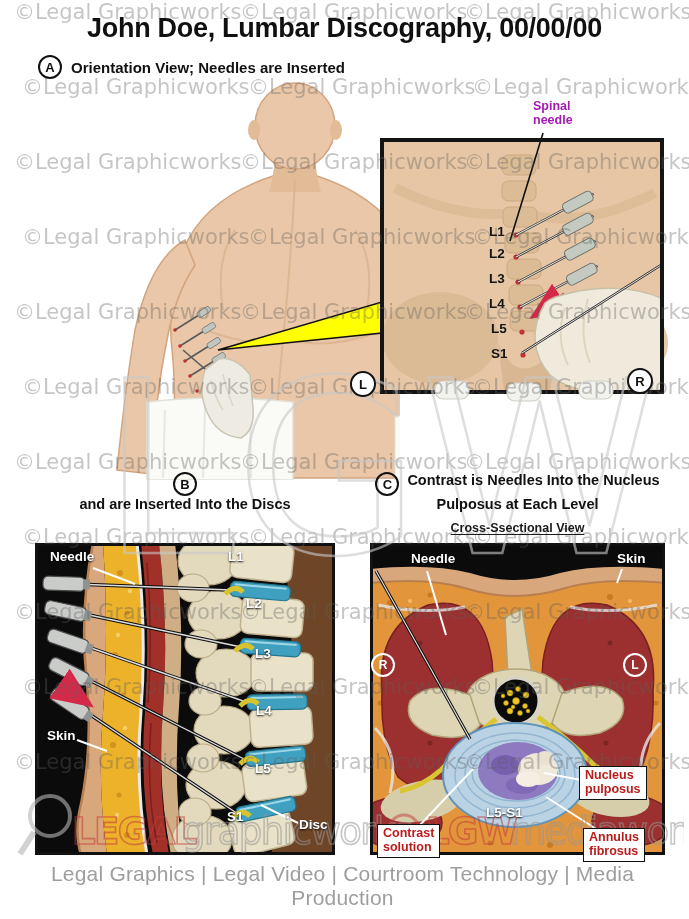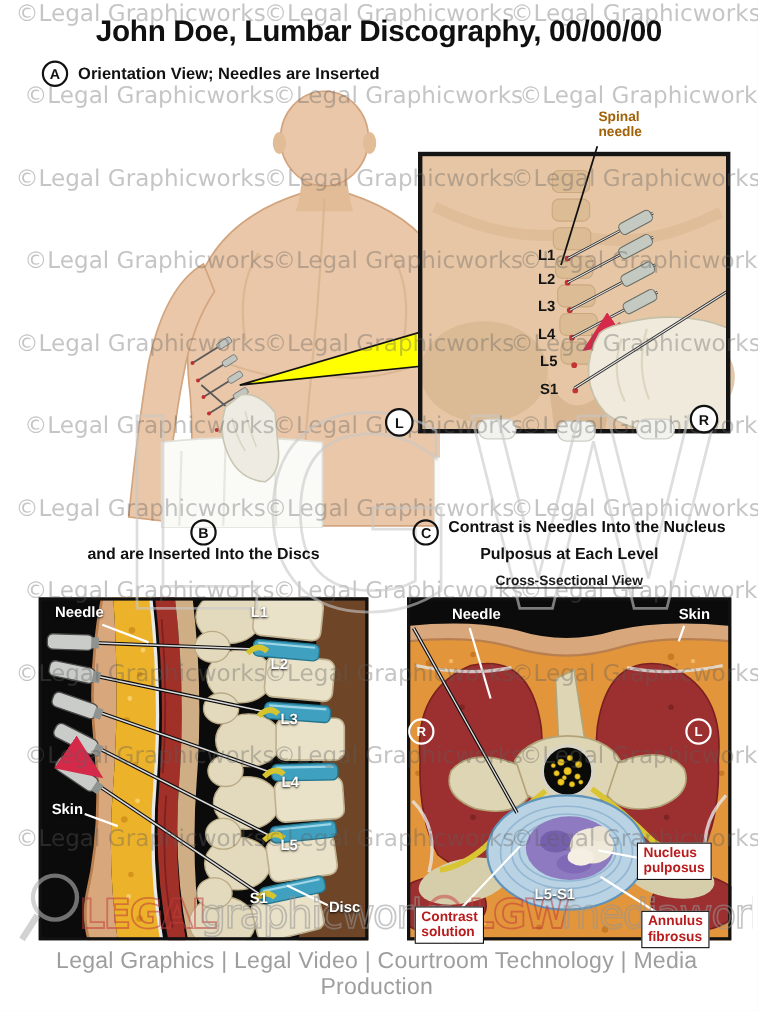--- a/index.html
+++ b/index.html
@@ -14,21 +14,21 @@
   #a-heading .ht{font-size:15px;font-weight:bold;color:#111;}
   .bc-head{width:300px;text-align:center;}
   .bc-head .hl{font-size:14.5px;font-weight:bold;color:#111;line-height:1.16;}
   .bc-head .hrow{display:flex;justify-content:center;gap:8px;align-items:flex-start;}
   .bc-sub{margin-top:8px;font-size:12.5px;font-weight:bold;text-decoration:underline;text-underline-offset:2px;}
   #b-head{left:35px;top:472px;}
   #c-head{left:370px;top:472px;width:295px;}
   #b-head .bc-sub{color:#8e9297;}
   #c-head .bc-sub{color:#1a1a1a;}
   .ins-lv{position:absolute;font-size:13.5px;font-weight:bold;color:#151515;z-index:50;}
-  #spinal-needle-label{left:544px;top:99px;width:54px;font-size:12.5px;font-weight:bold;color:#a16207;line-height:1.12;}
+  #spinal-needle-label{left:533px;top:99px;width:54px;font-size:12.5px;font-weight:bold;color:#a21caf;line-height:1.12;}
   .lr-mark{position:absolute;z-index:50;display:flex;align-items:center;justify-content:center;
         border-radius:50%;font-weight:bold;}
   .lr-a{width:22px;height:22px;border:2.5px solid #111;background:#fff;color:#111;font-size:13px;}
   .lr-c{width:20px;height:20px;border:2px solid #fff;background:transparent;color:#fff;font-size:12px;}
   .wlab{position:absolute;z-index:50;color:#fff;font-size:13.5px;font-weight:bold;
         text-shadow:0 1px 2px rgba(0,0,0,.95);white-space:nowrap;}
   .cbox{position:absolute;z-index:52;background:#fff;border:1.6px solid #111;color:#b91c1c;
         font-size:12.5px;font-weight:bold;line-height:1.1;padding:2px 5px;white-space:nowrap;}
   #footer{left:0;top:862px;width:685px;text-align:center;font-size:21px;color:#9e9e9e;letter-spacing:0.2px;}
   

